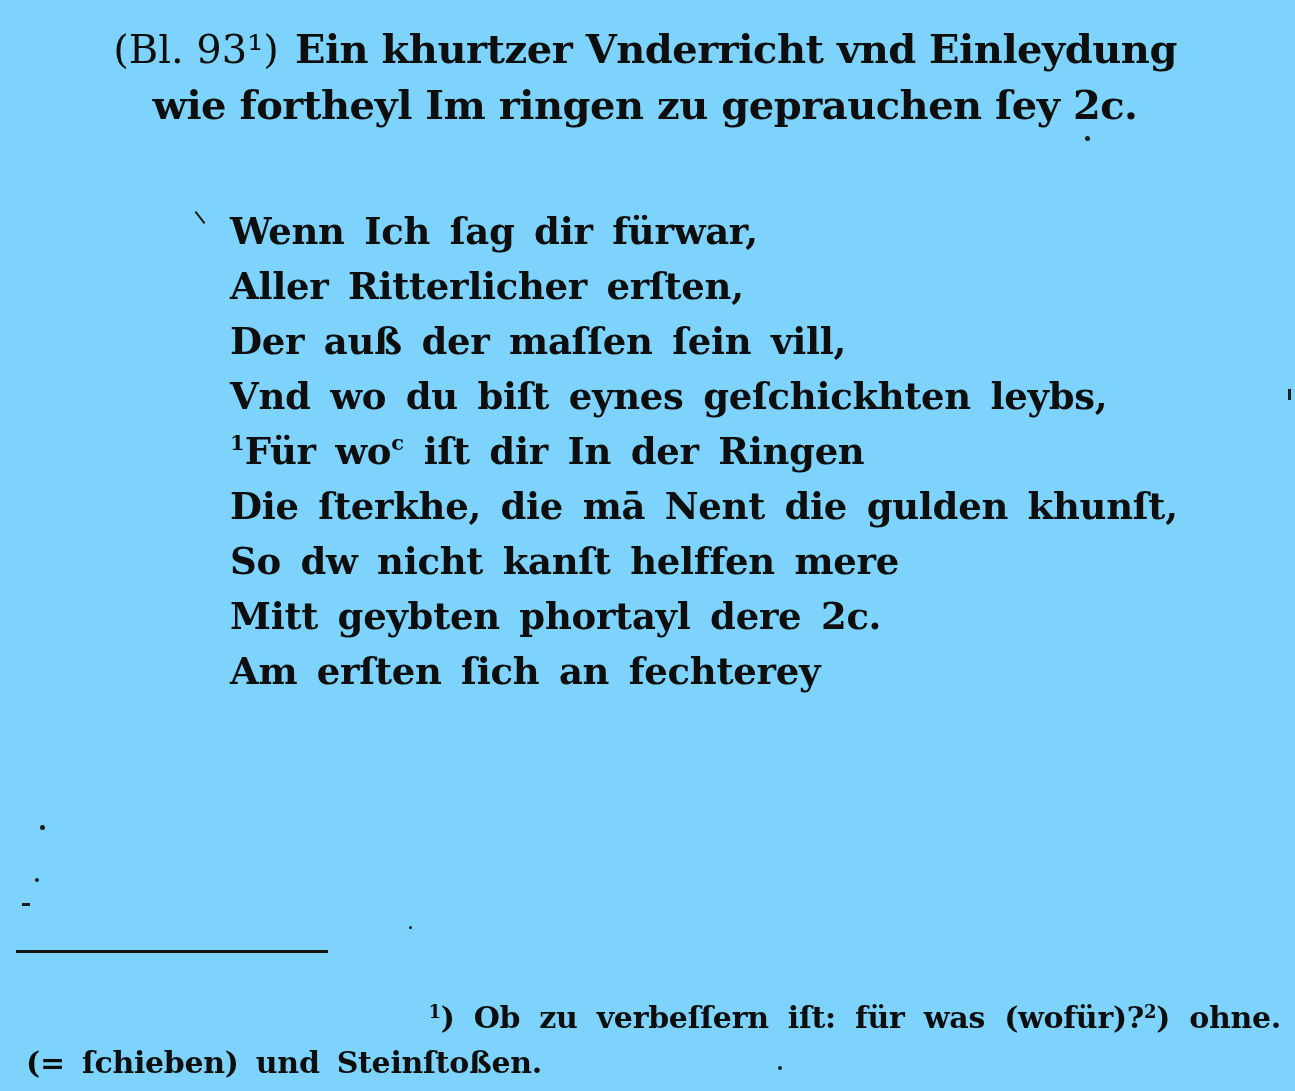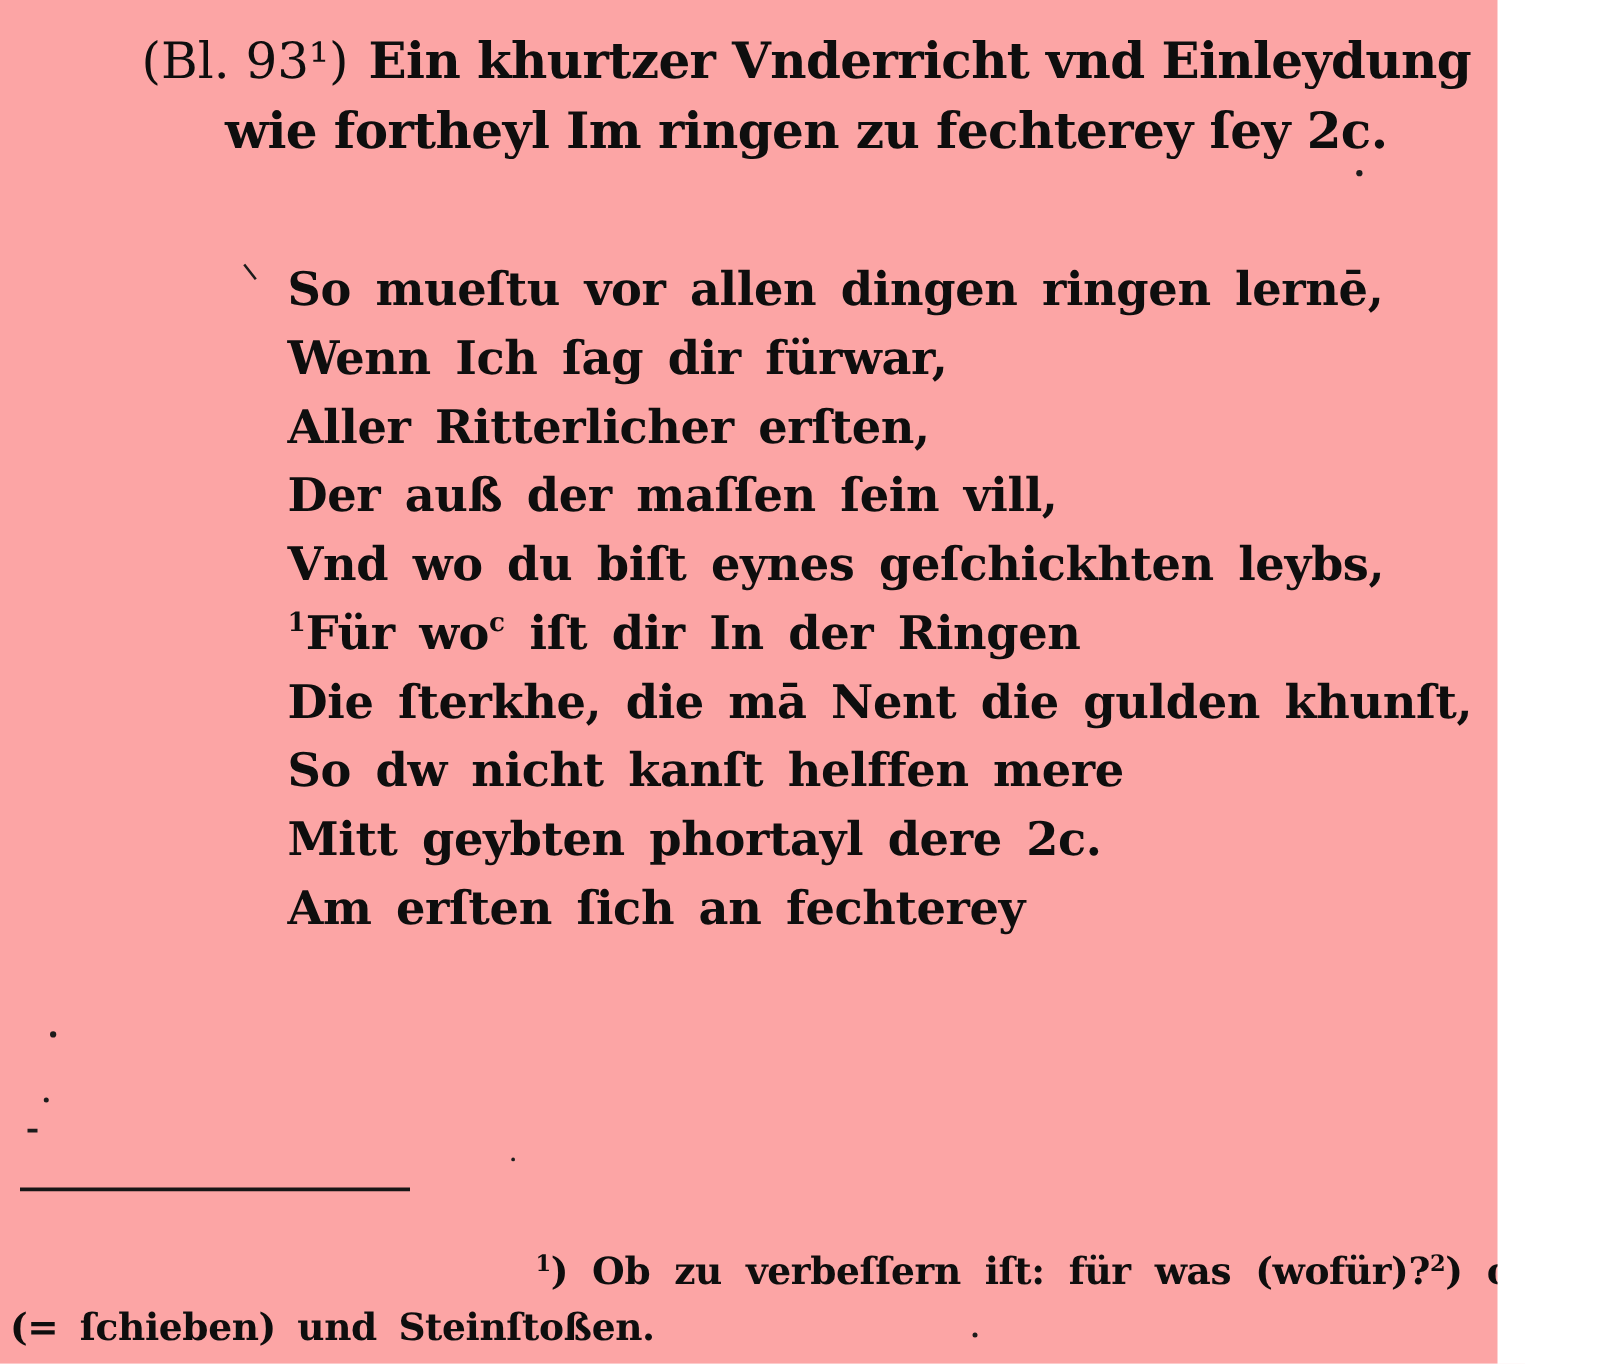--- a/index.html
+++ b/index.html
@@ -2,23 +2,23 @@
 <html><head>
 <meta charset="utf-8">
 <style>
   html, body {
     margin: 0;
     padding: 0;
     background: #ffffff;
   }
   .page {
     position: relative;
-    width: 1198px;
+    width: 1295px;
     height: 1091px;
-    background: #fca5a5;
+    background: #7dd3fc;
     color: #0e0e0e;
     font-family: "DejaVu Serif", "Liberation Serif", serif;
     overflow: hidden;
   }
 
   
   .heading {
     position: absolute;
     top: 22px;
     left: 0;
@@ -98,45 +98,45 @@
     font-size: 18px;
     line-height: 0;
     vertical-align: 10px;
   }
   .fn-line2 {
     margin-top: 3px;
     padding-left: 8px;
     word-spacing: 7px;
     line-height: 42px;
     white-space: nowrap;
+    margin-left: 18px;
   }
 
   
   .speck {
     position: absolute;
     background: #1c1c1c;
     border-radius: 50%;
   }
   .speck-line {
     position: absolute;
     background: #1c1c1c;
   }
 </style>
 </head>
 <body>
 
 <div class="page">
 
   <header class="heading">
     <div class="h-line1"><span class="h-prefix">(Bl. 93¹)</span><span class="h-title">Ein khurtzer Vnderricht vnd Einleydung</span></div>
-    <div class="h-line2 h-title">wie fortheyl Im ringen zu fechterey ſey 2c.</div>
+    <div class="h-line2 h-title">wie fortheyl Im ringen zu geprauchen ſey 2c.</div>
   </header>
 
   <main class="poem">
-    <div class="poem-line">So mueſtu vor allen dingen ringen lernē,</div>
     <div class="poem-line">Wenn Ich ſag dir fürwar,</div>
     <div class="poem-line">Aller Ritterlicher erſten,</div>
     <div class="poem-line">Der auß der maſſen ſein vill,</div>
     <div class="poem-line">Vnd wo du biſt eynes geſchickhten leybs,</div>
     <div class="poem-line"><sup>1</sup><span>Für wo</span><sup>c</sup><span> iſt dir In der Ringen</span></div>
     <div class="poem-line">Die ſterkhe, die mā Nent die gulden khunſt,</div>
     <div class="poem-line">So dw nicht kanſt helffen mere</div>
     <div class="poem-line">Mitt geybten phortayl dere 2c.</div>
     <div class="poem-line">Am erſten ſich an fechterey</div>
   </main>

